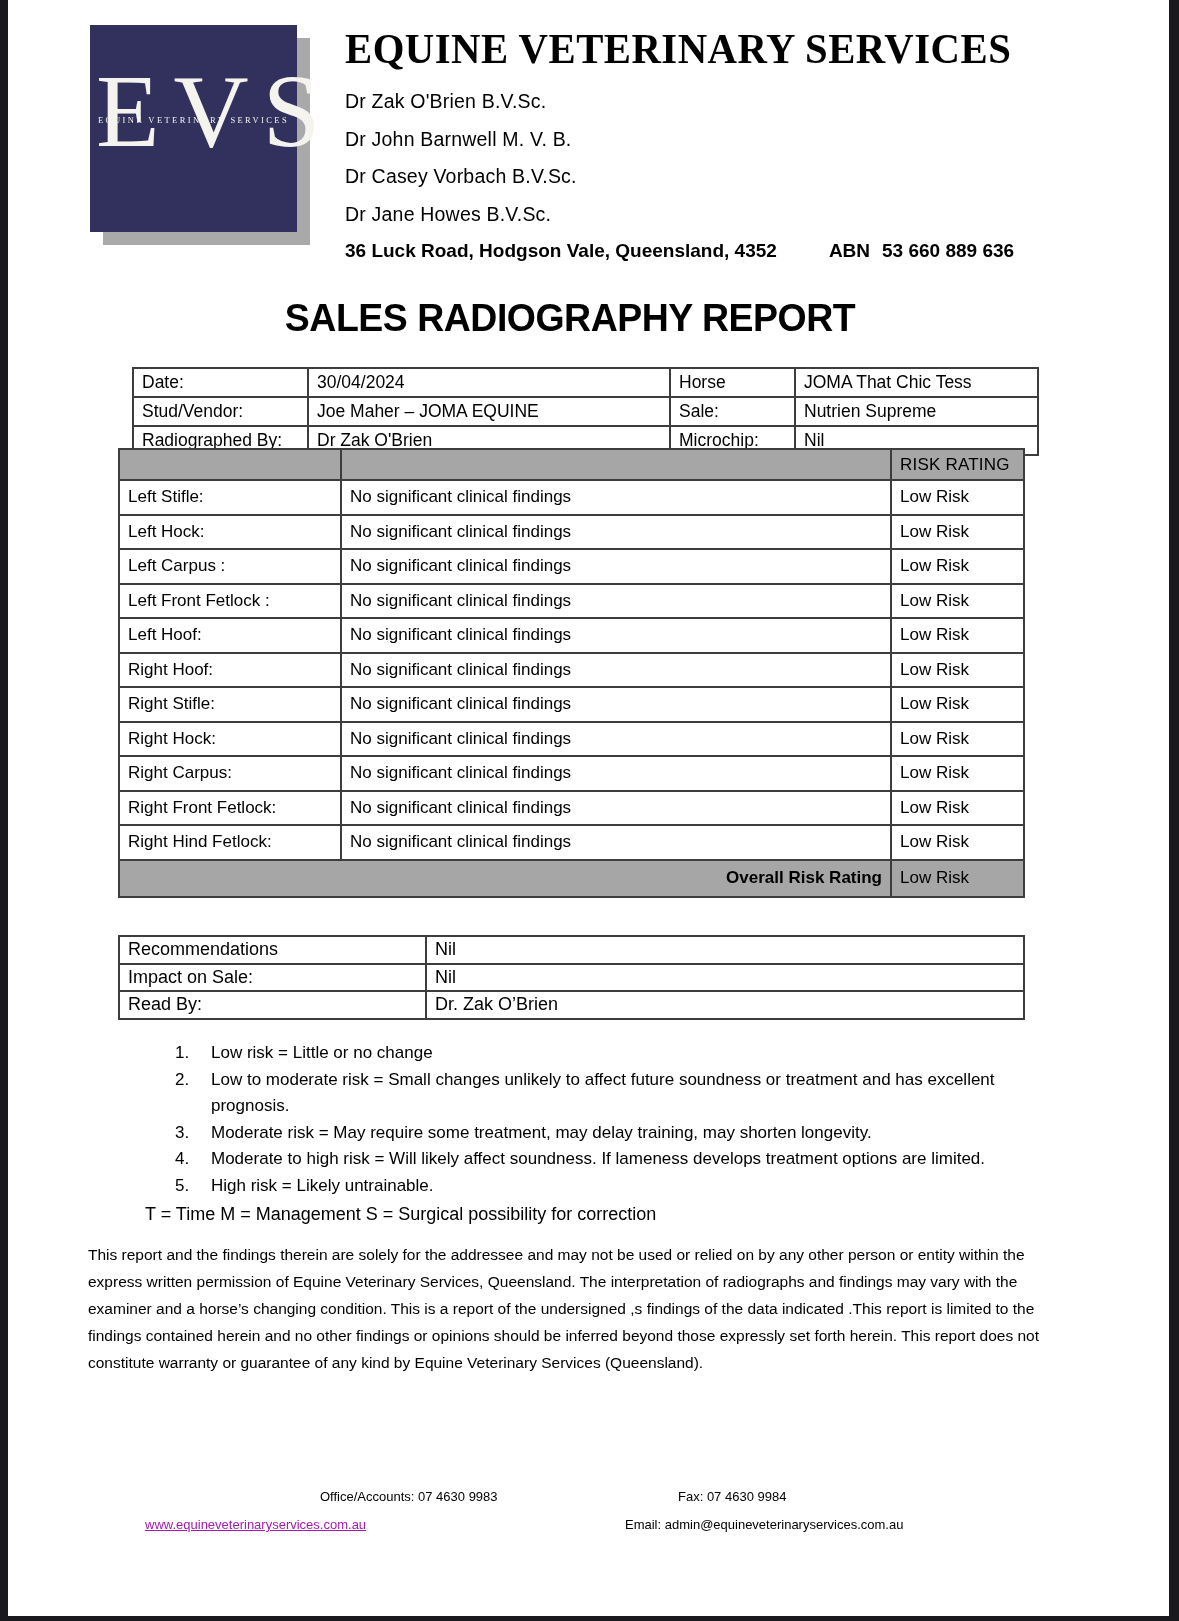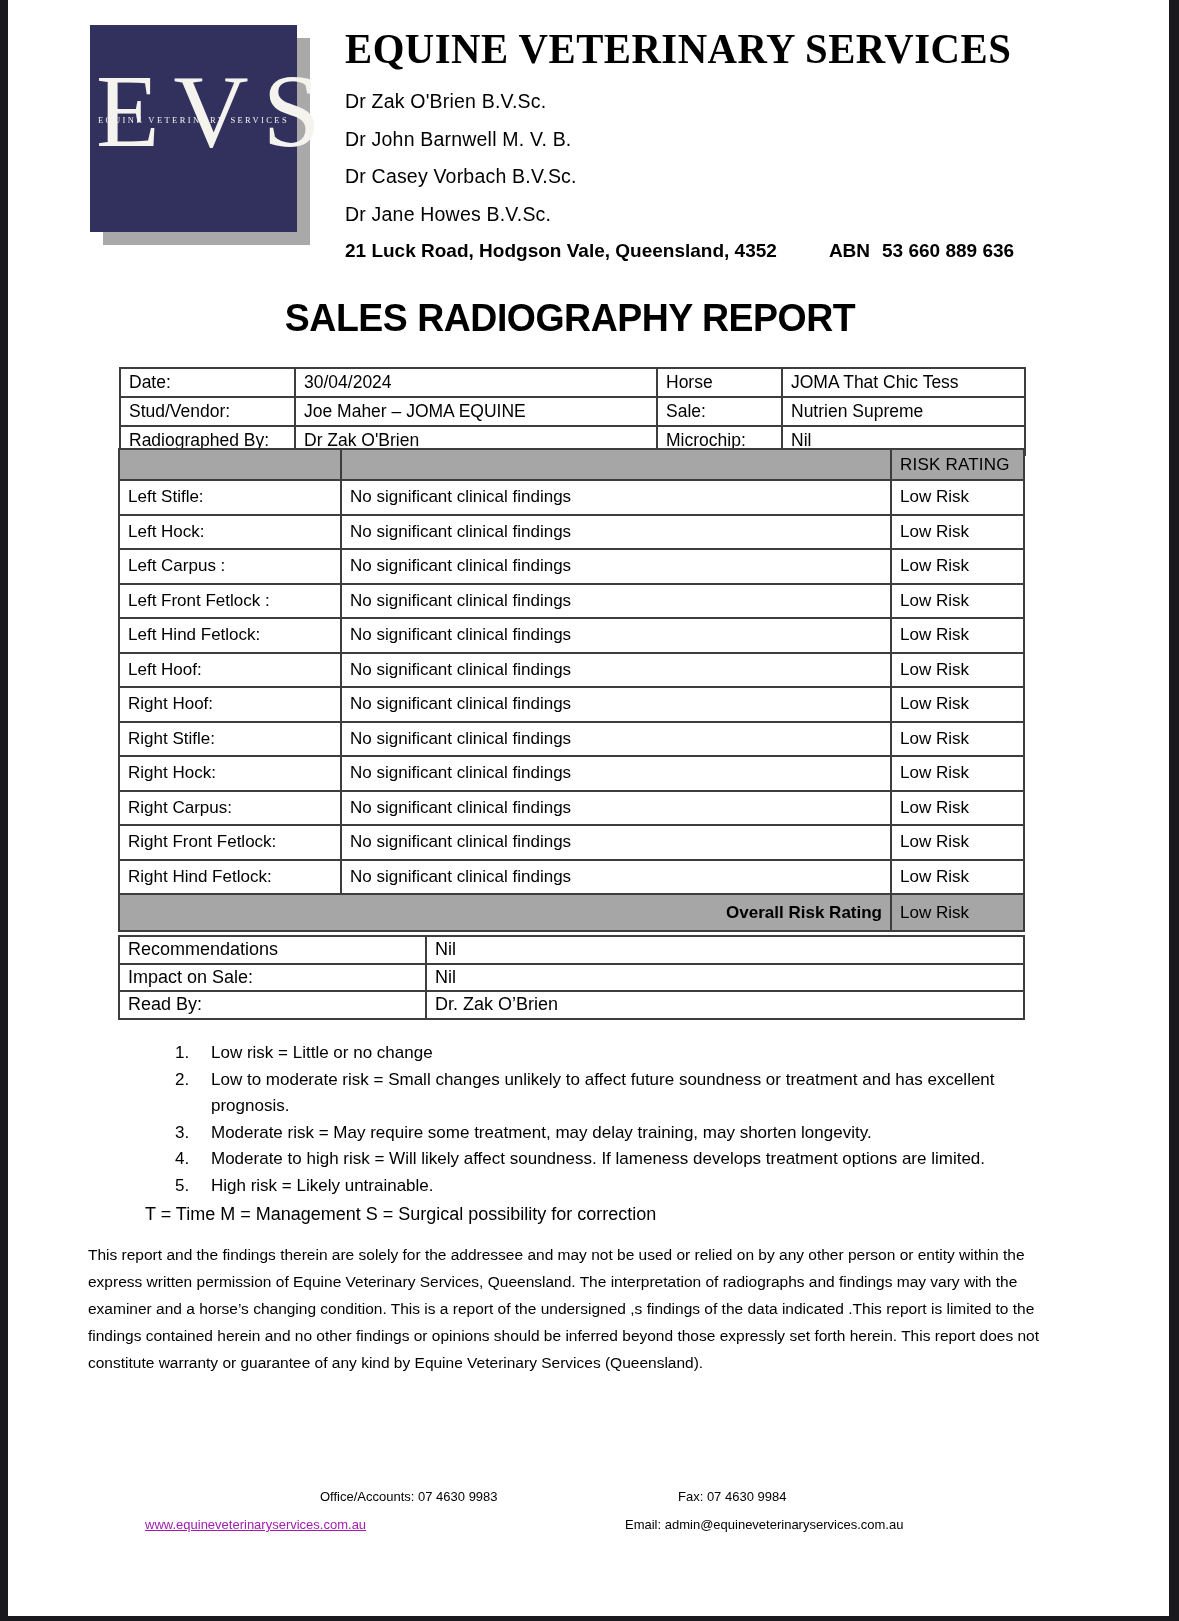--- a/index.html
+++ b/index.html
@@ -44,21 +44,21 @@
   
   .report-title{
     position:absolute;top:296px;left:0;width:1140px;text-align:center;
     font-size:39px;font-weight:600;letter-spacing:-0.5px;
     transform:scaleX(0.96);transform-origin:center;
   }
 
   
   table{border-collapse:collapse;table-layout:fixed;}
   td{border:2px solid #3d3d3d;padding:0 8px;vertical-align:middle;overflow:hidden;white-space:nowrap;}
-  .tbl-info{position:absolute;top:367px;left:119px;width:905px;}
+  .tbl-info{position:absolute;top:367px;left:132px;width:905px;}
   .tbl-info td{height:27px;font-size:17.5px;}
   .tbl-findings{position:absolute;top:448px;left:118px;width:905px;}
   .tbl-findings td{font-size:17px;}
   .tbl-findings .hdr td{height:29px;background:#a6a6a6;}
   .hdr-risk{font-size:15px;letter-spacing:0.2px;}
   .tbl-findings .frow td{height:32.5px;}
   .region{font-size:18px;}
   .overall td{height:35px;background:#a6a6a6;}
   .overall-label{text-align:right;font-weight:700;font-size:18.5px;}
   .tbl-summary{position:absolute;top:935px;left:118px;width:905px;}
@@ -102,21 +102,21 @@
     </div>
     <div class="head-right">
       <div class="clinic-title">EQUINE VETERINARY SERVICES</div>
       <div class="doctors">
         <div class="doctor">Dr Zak O'Brien B.V.Sc.</div>
         <div class="doctor">Dr John Barnwell M. V. B.</div>
         <div class="doctor">Dr Casey Vorbach B.V.Sc.</div>
         <div class="doctor">Dr Jane Howes B.V.Sc.</div>
       </div>
       <div class="address-row">
-        <span>21 Luck Road, Hodgson Vale, Queensland, 4352</span>
+        <span>36 Luck Road, Hodgson Vale, Queensland, 4352</span>
         <span class="abn-label">ABN</span>
         <span class="abn-number">53 660 889 636</span>
       </div>
     </div>
   </div>
 
   <div class="report-title">SALES RADIOGRAPHY REPORT</div>
 
   <table class="tbl-info">
     <colgroup>
@@ -173,25 +173,20 @@
       <td class="region">Left Carpus :</td>
       <td>No significant clinical findings</td>
       <td>Low Risk</td>
     </tr>
     <tr class="frow">
       <td class="region">Left Front Fetlock :</td>
       <td>No significant clinical findings</td>
       <td>Low Risk</td>
     </tr>
     <tr class="frow">
-      <td class="region">Left Hind Fetlock:</td>
-      <td>No significant clinical findings</td>
-      <td>Low Risk</td>
-    </tr>
-    <tr class="frow">
       <td class="region">Left Hoof:</td>
       <td>No significant clinical findings</td>
       <td>Low Risk</td>
     </tr>
     <tr class="frow">
       <td class="region">Right Hoof:</td>
       <td>No significant clinical findings</td>
       <td>Low Risk</td>
     </tr>
     <tr class="frow">

